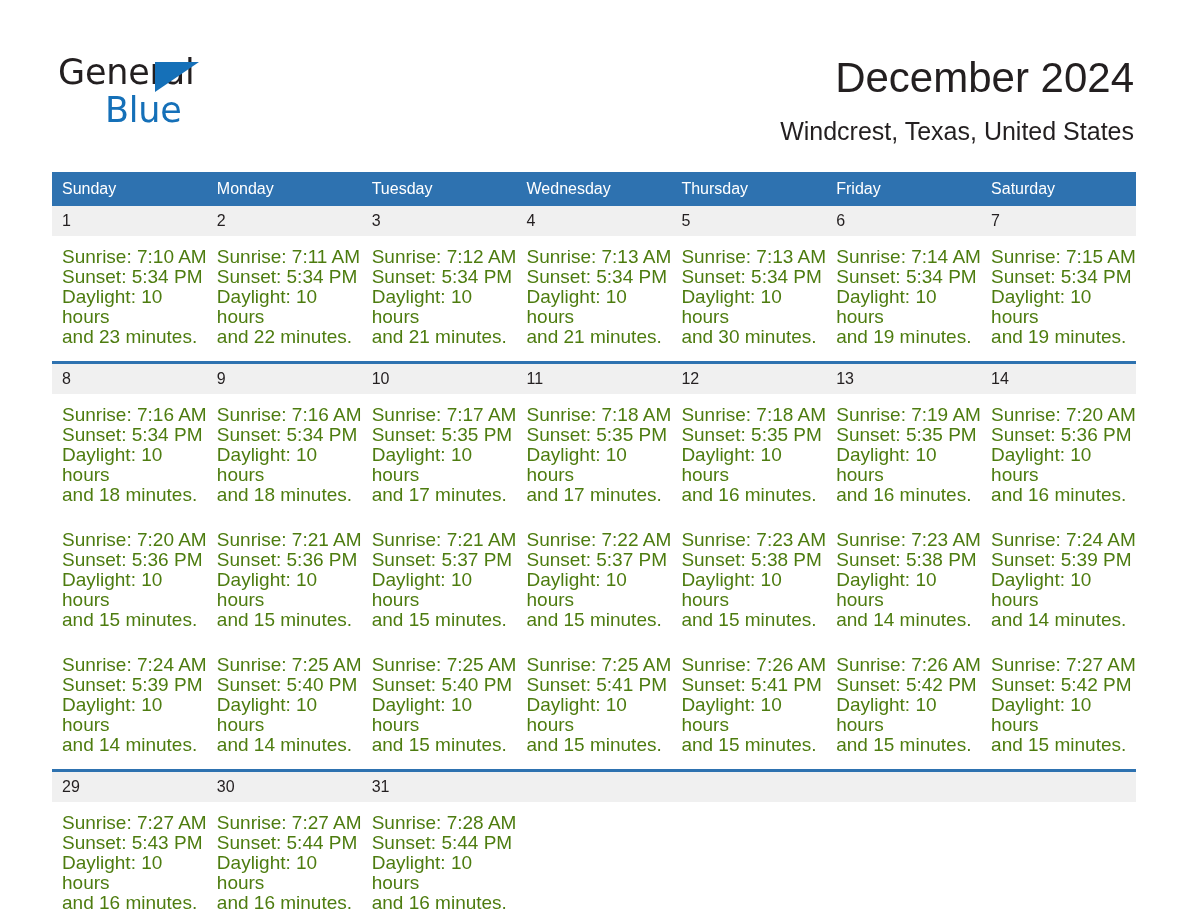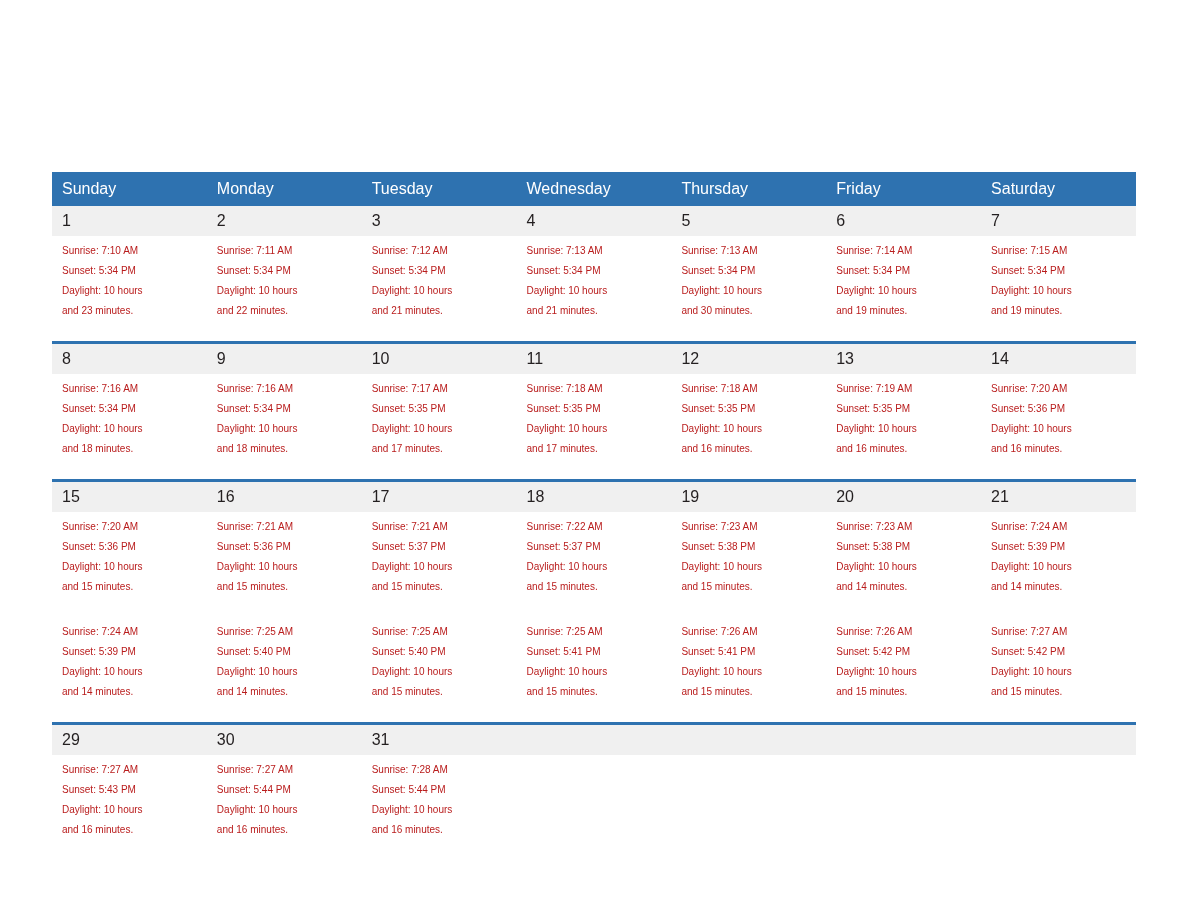--- a/index.html
+++ b/index.html
@@ -123,43 +123,52 @@
     padding: 6px 0 6px 10px;
     line-height: 18px;
     border-top: 3px solid #2e72b0;
     vertical-align: top;
   }
   tr.daynum-row.first td {
     border-top: none;
   }
   tr.info-row td {
     background: #ffffff;
-    font-size: 10px;
-    color: #b91c1c;
-    padding: 5px 8px 14px 10px;
+    font-size: 19px;
+    color: #4d7c0f;
+    padding: 11px 8px 14px 10px;
     line-height: 20px;
     vertical-align: top;
     height: 86px;
   }
   .info-line {
     display: block;
     white-space: nowrap;
   }
   .info-daylight {
     display: block;
   }
   .empty-cell {
     background: #ffffff;
   }
 </style>
 </head>
 <body>
 
 <div class="page">
 
+  <div class="header">
+    <div class="logo">
+      <span class="logo-general">General</span>
+      <span class="logo-triangle"></span>
+      <span class="logo-blue">Blue</span>
+    </div>
+    <div class="title">December 2024</div>
+    <div class="subtitle">Windcrest, Texas, United States</div>
+  </div>
 
   <div class="calendar">
     <table class="cal-table">
       <colgroup>
         <col>
           <col>
           <col>
           <col>
           <col>
           <col>
@@ -279,29 +288,20 @@
             <span class="info-daylight">and 16 minutes.</span>
           </td>
           <td>
             <span class="info-line">Sunrise: 7:20 AM</span>
             <span class="info-line">Sunset: 5:36 PM</span>
             <span class="info-daylight">Daylight: 10 hours</span>
             <span class="info-daylight">and 16 minutes.</span>
           </td>
         </tr>
 
-        <tr class="daynum-row">
-          <td>15</td>
-          <td>16</td>
-          <td>17</td>
-          <td>18</td>
-          <td>19</td>
-          <td>20</td>
-          <td>21</td>
-        </tr>
         <tr class="info-row">
           <td>
             <span class="info-line">Sunrise: 7:20 AM</span>
             <span class="info-line">Sunset: 5:36 PM</span>
             <span class="info-daylight">Daylight: 10 hours</span>
             <span class="info-daylight">and 15 minutes.</span>
           </td>
           <td>
             <span class="info-line">Sunrise: 7:21 AM</span>
             <span class="info-line">Sunset: 5:36 PM</span>

